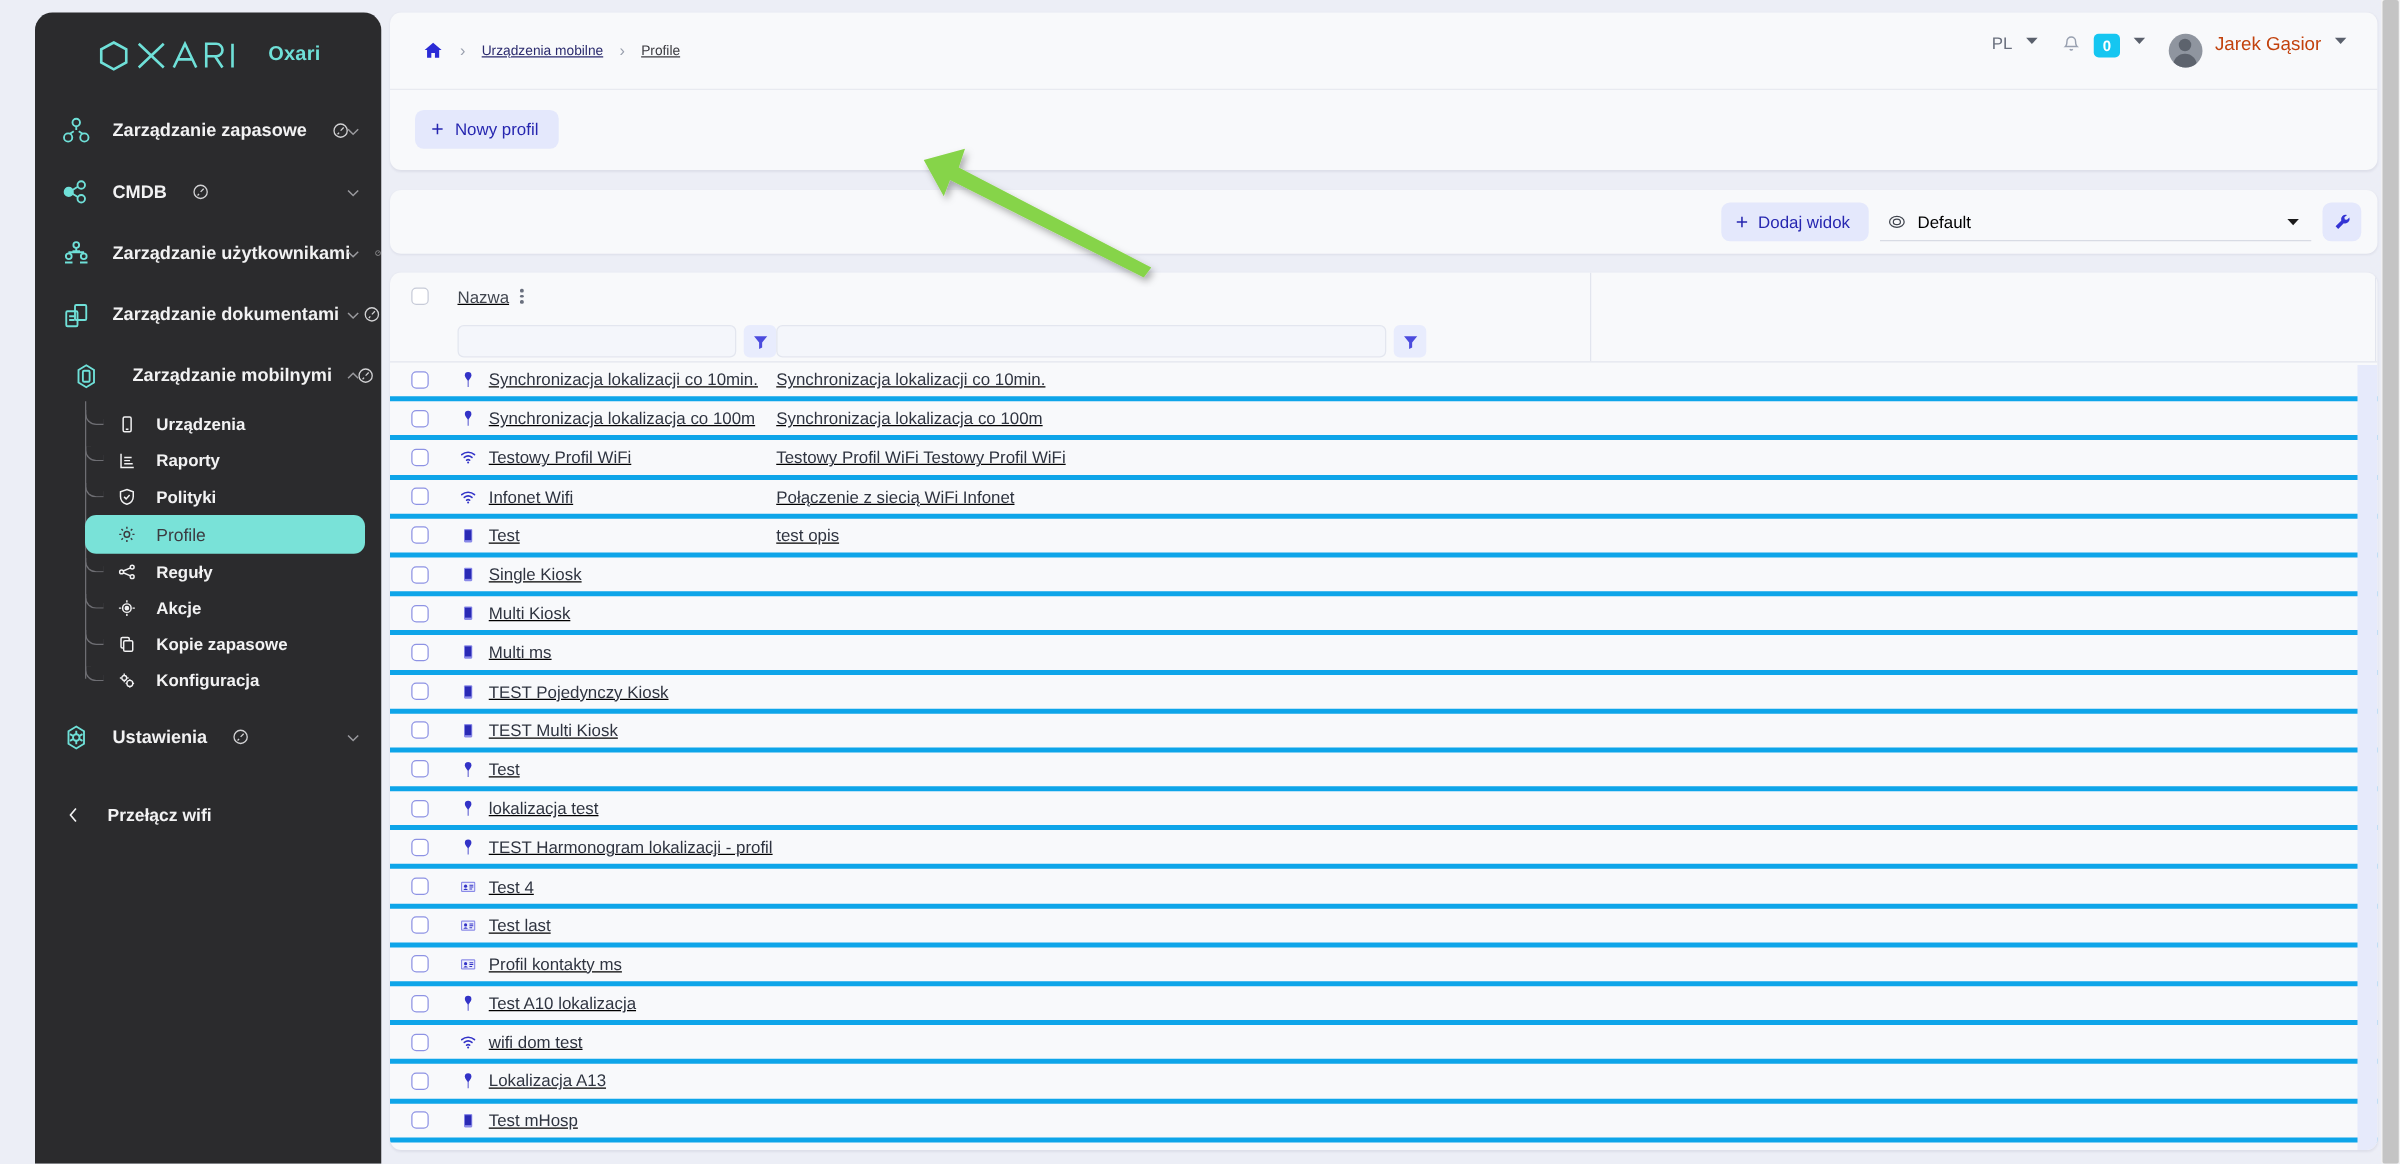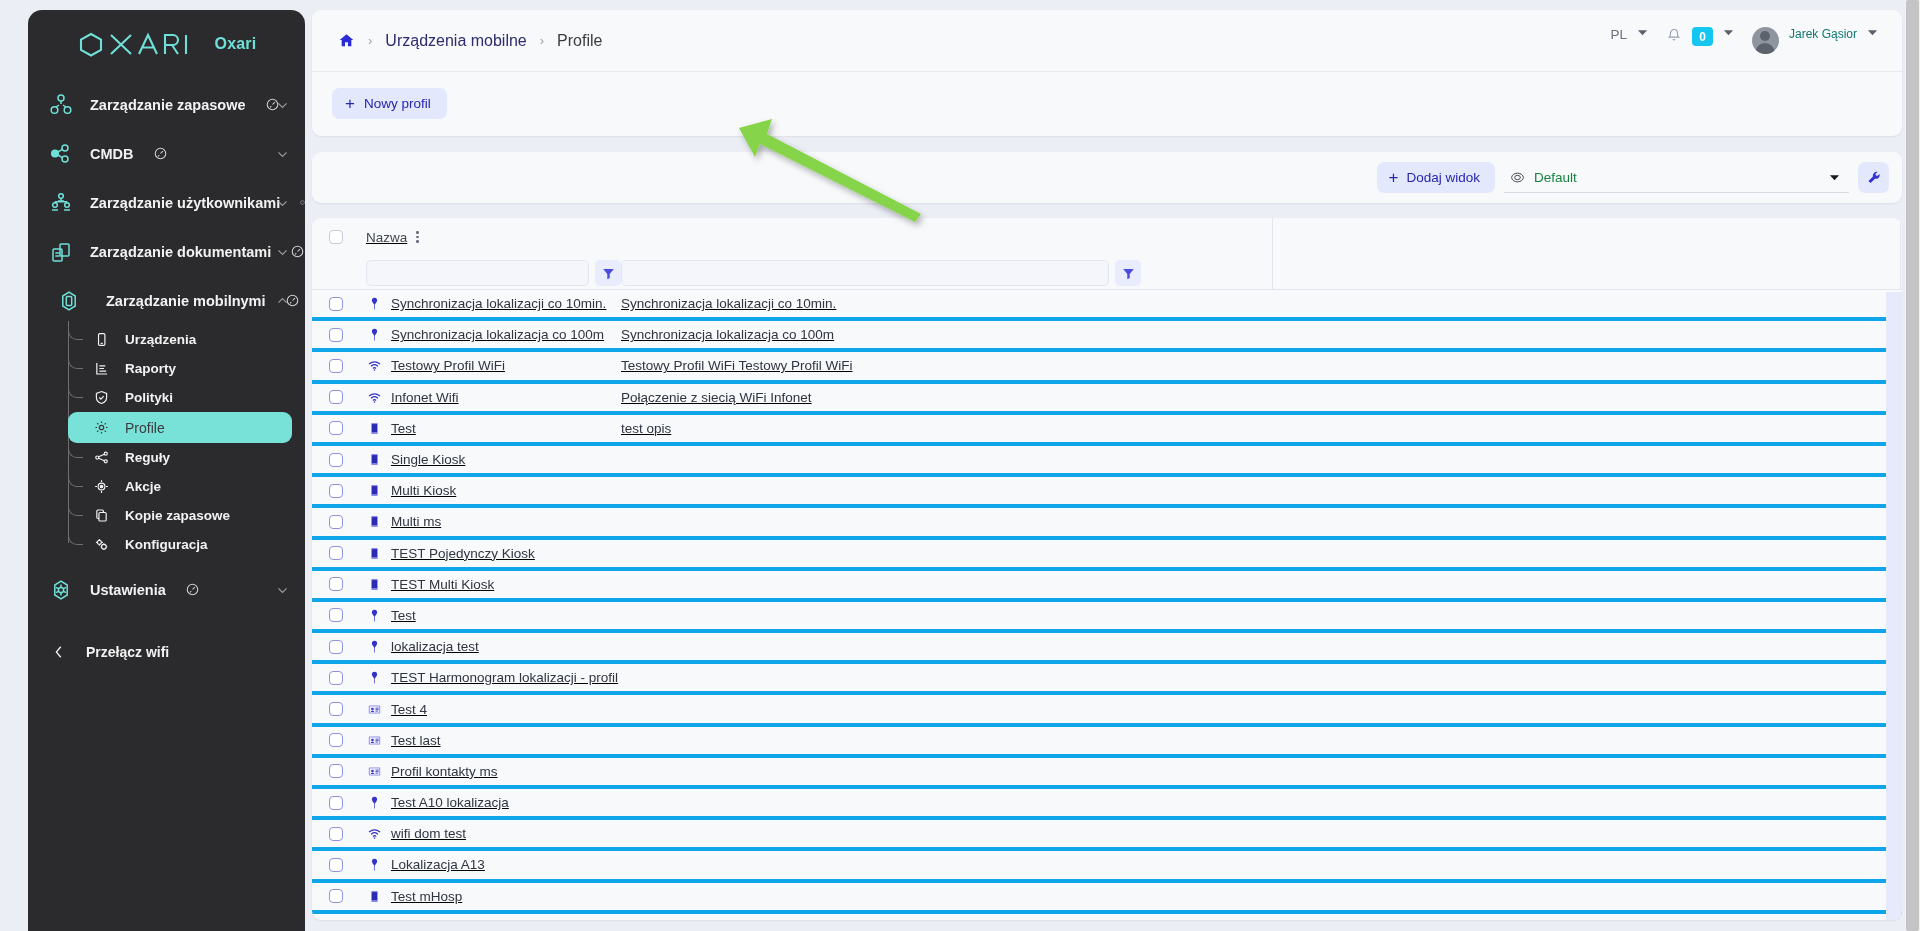--- a/index.html
+++ b/index.html
@@ -160,21 +160,22 @@
     height: 62px;
     display: flex;
     align-items: center;
     padding: 0 24px 0 26px;
     border-bottom: 1px solid #e8eaf0;
   }
   .crumbs { display: flex; align-items: center; gap: 13px; }
   .crumb-sep { color: #9aa0ae; font-size: 13px; }
   .crumb-link {
     color: #3b3b40;
-    font-size: 16px;
+    font-size: 11px;
+    text-decoration: underline;
     cursor: pointer;
     white-space: nowrap;
   }
   .crumb-link.blue { color: #2b2b6e; }
   .hdr-right {
     margin-left: auto;
     display: flex;
     align-items: flex-start;
     gap: 10px;
   }
@@ -205,21 +206,21 @@
     position:absolute; left:50%; top:4px;
     width:10px;height:10px;border-radius:50%;
     background:#5d636d; transform:translateX(-50%);
   }
   .avatar::before {
     content:"";
     position:absolute; left:50%; top:16px;
     width:19px;height:14px;border-radius:10px 10px 0 0;
     background:#5d636d; transform:translateX(-50%);
   }
-  .uname { color: #0f766e; font-size: 12px; white-space: nowrap; }
+  .uname { color: #c2410c; font-size: 15px; white-space: nowrap; }
 
   .hdr-bot { height: 63px; display: flex; align-items: center; padding-left: 20px; }
   .btn-new {
     background: #e4e8fc;
     color: #2626b0;
     border: none;
     border-radius: 7px;
     height: 31px;
     padding: 0 16px 0 13px;
     font-size: 13.5px;
@@ -258,21 +259,21 @@
   .select-view {
     width: 345px;
     height: 31px;
     border-bottom: 1px solid #d8dbe4;
     display: flex;
     align-items: center;
     gap: 9px;
     padding: 0 9px 0 6px;
     cursor: pointer;
   }
-  .select-view .vlabel { color: #15803d; font-size: 13.5px; }
+  .select-view .vlabel { color: #000000; font-size: 13.5px; }
   .select-view .vcaret { margin-left: auto; color: #1b1b1b; font-size: 10px; }
   .btn-wrench {
     background: #e4e8fc;
     border: none;
     border-radius: 7px;
     width: 31px; height: 31px;
     display: flex; align-items: center; justify-content: center;
     cursor: pointer;
   }
 

